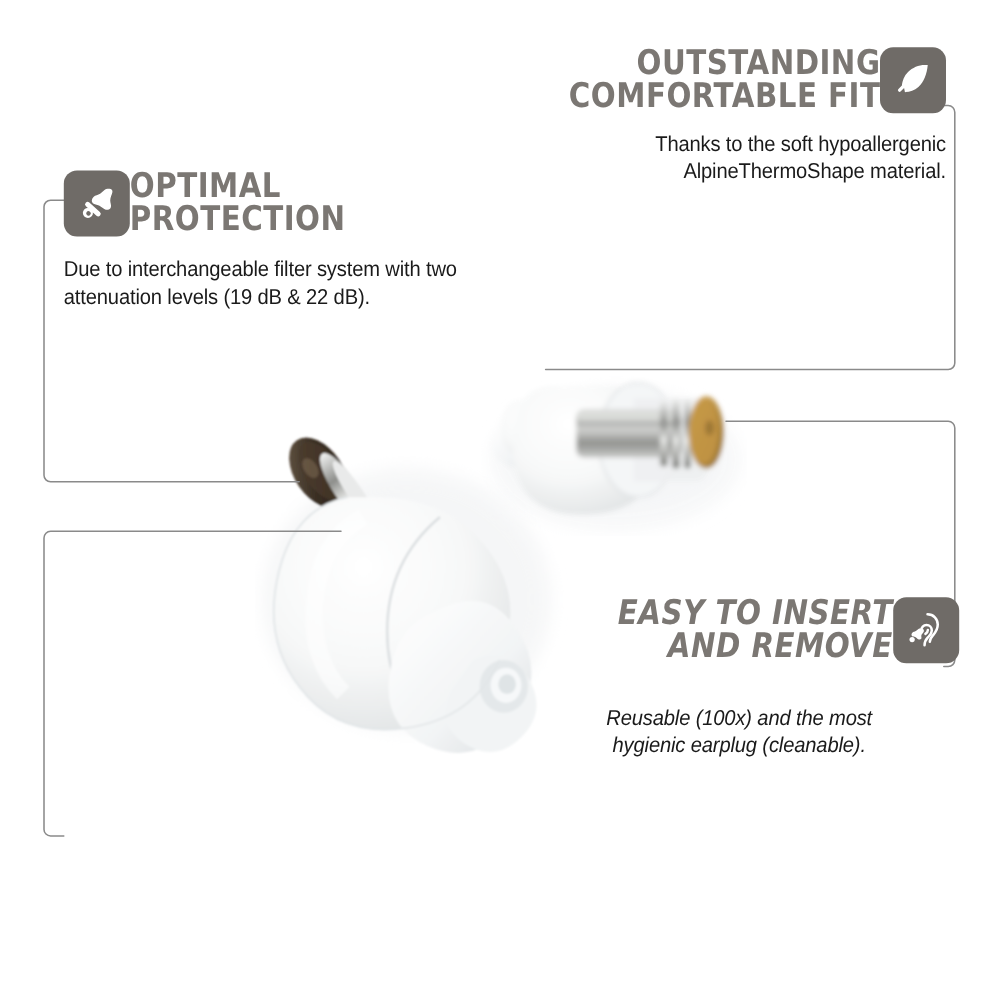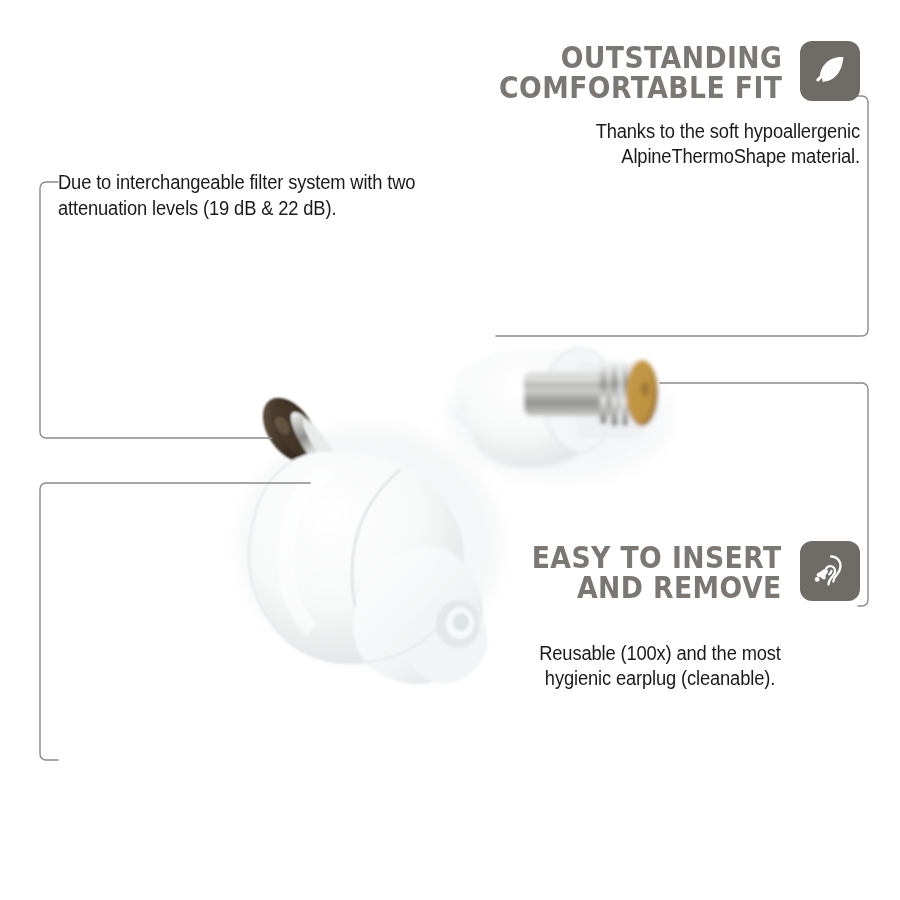--- a/index.html
+++ b/index.html
@@ -30,22 +30,22 @@
     left: 0; top: 0;
     width: 900px; height: 900px;
   }
 
   
   .feature {
     position: absolute;
   }
   .feat-head {
     display: flex;
-    align-items: center;
-    gap: 18px;
+    align-items: flex-end;
+    gap: 0;
   }
   .feat-head.rev {
     flex-direction: row-reverse;
   }
   .icon-box {
     width: 60px;
     height: 60px;
     border-radius: 12px;
     background: #6f6b67;
     flex: 0 0 60px;
@@ -86,21 +86,21 @@
   .body.right  { transform-origin: right top;  text-align: right; }
   .body.center { transform-origin: center top; text-align: center; }
 
   
   #f-protection     { left: 58px;  top: 152px; width: 420px; }
   #f-protection .body { margin-top: 18px; }
 
   #f-comfort        { right: 40px; top: 40px;  width: 420px; }
   #f-comfort .body  { margin-top: 16px; }
 
-  #f-insert         { right: 40px; top: 540px; width: 400px; }
+  #f-insert         { right: 28px; top: 540px; width: 400px; font-style: italic; }
   #f-insert .body   { margin-top: 38px; }
 
   #f-award          { left: 58px;  top: 722px; width: 420px; }
   #f-award .body    { margin-top: 16px; }
 </style>
 </head>
 <body>
 
 <div id="page">
 
@@ -239,20 +239,33 @@
     <path d="M58 182 H46 a6 6 0 0 0 -6 6 V432 a6 6 0 0 0 6 6 H272"></path>
 
     <path d="M858 96 H862 a6 6 0 0 1 6 6 V330 a6 6 0 0 1 -6 6 H548 q-30 0 -52 0"></path>
 
     <path d="M660 383 H862 a6 6 0 0 1 6 6 V600 a6 6 0 0 1 -6 6 H858"></path>
 
     <path d="M310 483 H46 a6 6 0 0 0 -6 6 V754 a6 6 0 0 0 6 6 H58"></path>
   </svg>
 
   <div class="feature" id="f-protection">
+    <div class="feat-head">
+      <div class="icon-box">
+        <svg width="40" height="40" viewBox="0 0 40 40" xmlns="http://www.w3.org/2000/svg">
+          <g fill="#ffffff">
+            <path d="M31.5 6.5c1.8 0 3 1.3 2.7 3.1-.4 2.4-2 5-2 7.6 0 2.2 1.2 4.3.6 6.1-.7 2.1-3.2 2.8-5.2 2.1-2.1-.8-3.6-2.7-5.6-3.6-1.9-.8-4.2-.6-5.6-2-1.6-1.6-1.1-4.3.6-5.8 1.7-1.5 4.1-1.7 6-2.8 2-1.2 3.4-3.4 5.4-4.3.9-.4 2-.4 3.1-.4z"></path>
+            <path d="M8.8 25.2a4.6 4.6 0 1 0 6.5 6.5 4.6 4.6 0 0 0-6.5-6.5zm2 2.6a2 2 0 1 1 2.8 2.8 2 2 0 0 1-2.8-2.8z"></path>
+            <rect x="11.5" y="17.6" width="17.5" height="4.6" rx="2.3" transform="rotate(42 11.5 17.6)"></rect>
+          </g>
+        </svg>
+      </div>
+      <h2 class="title">OPTIMAL
+PROTECTION</h2>
+    </div>
     <p class="body left">Due to interchangeable filter system with two
 attenuation levels (19 dB &amp; 22 dB).</p>
   </div>
 
   <div class="feature" id="f-comfort">
     <div class="feat-head rev">
       <div class="icon-box">
         <svg width="40" height="40" viewBox="0 0 40 40" xmlns="http://www.w3.org/2000/svg">
           <g fill="#ffffff">
             <path d="M33.4 6.2c-6.4-.9-13.4 1.6-17.9 6.2-3.6 3.6-5.2 8-5.6 12.4l-3.3 3.3a1.5 1.5 0 0 0 2.1 2.1l3.2-3.2c.2 1.6.6 3 1.2 4.2 1-1.9 2.6-4 4.8-6.2 2.6-2.6 5.3-4.5 7.3-5.5-2.5.6-5.6 2.6-8.5 5.5-2 2-3.5 4-4.4 5.7 4.3.2 8.9-1.3 12.6-4.6 5-4.4 7.8-11.9 8.5-19.9z"></path>

